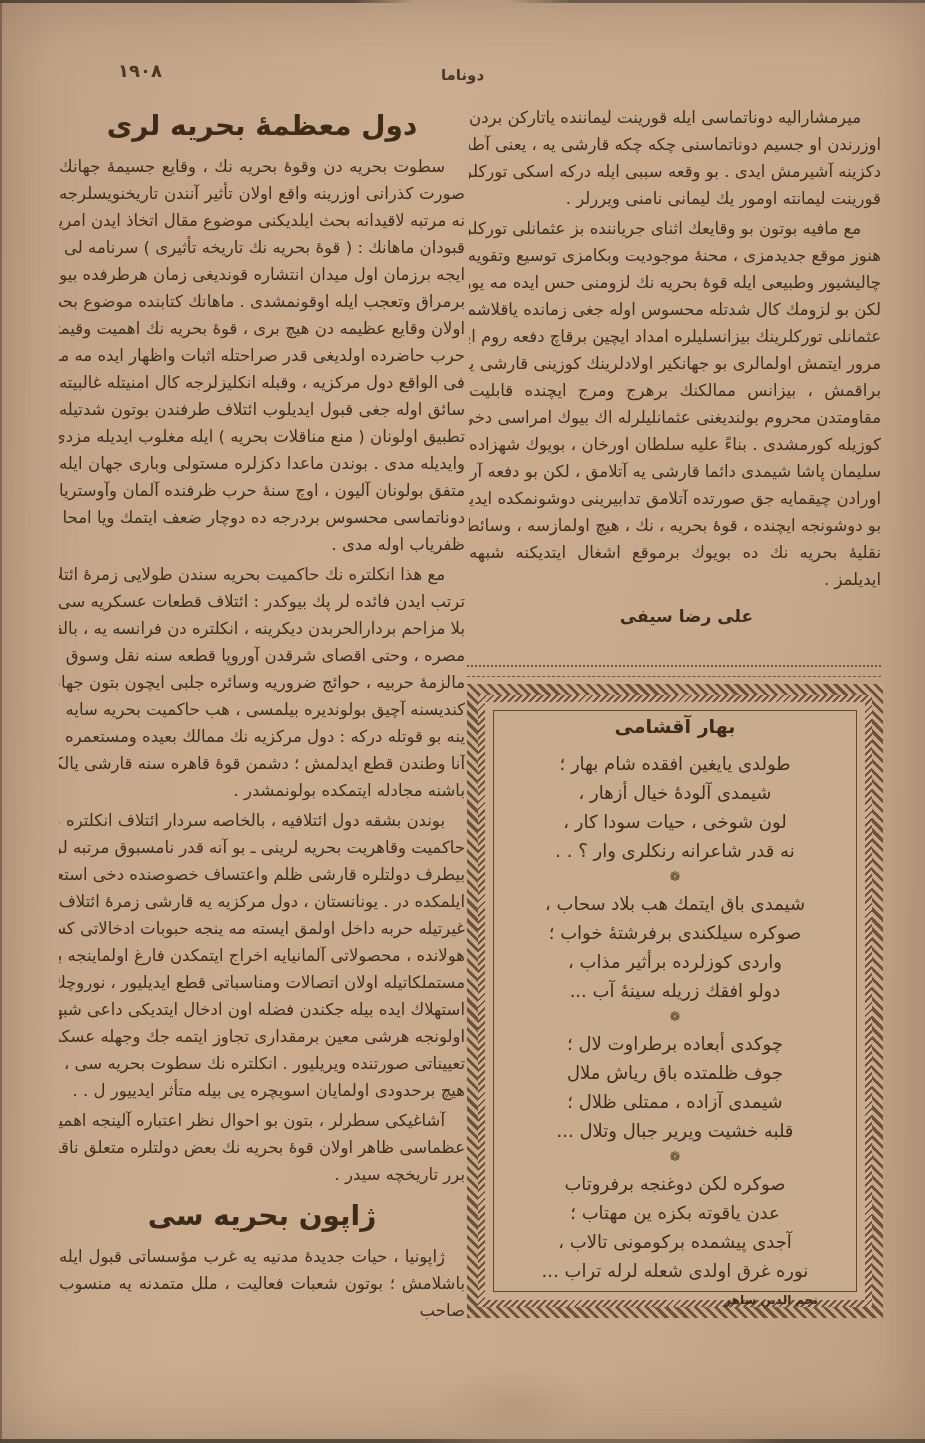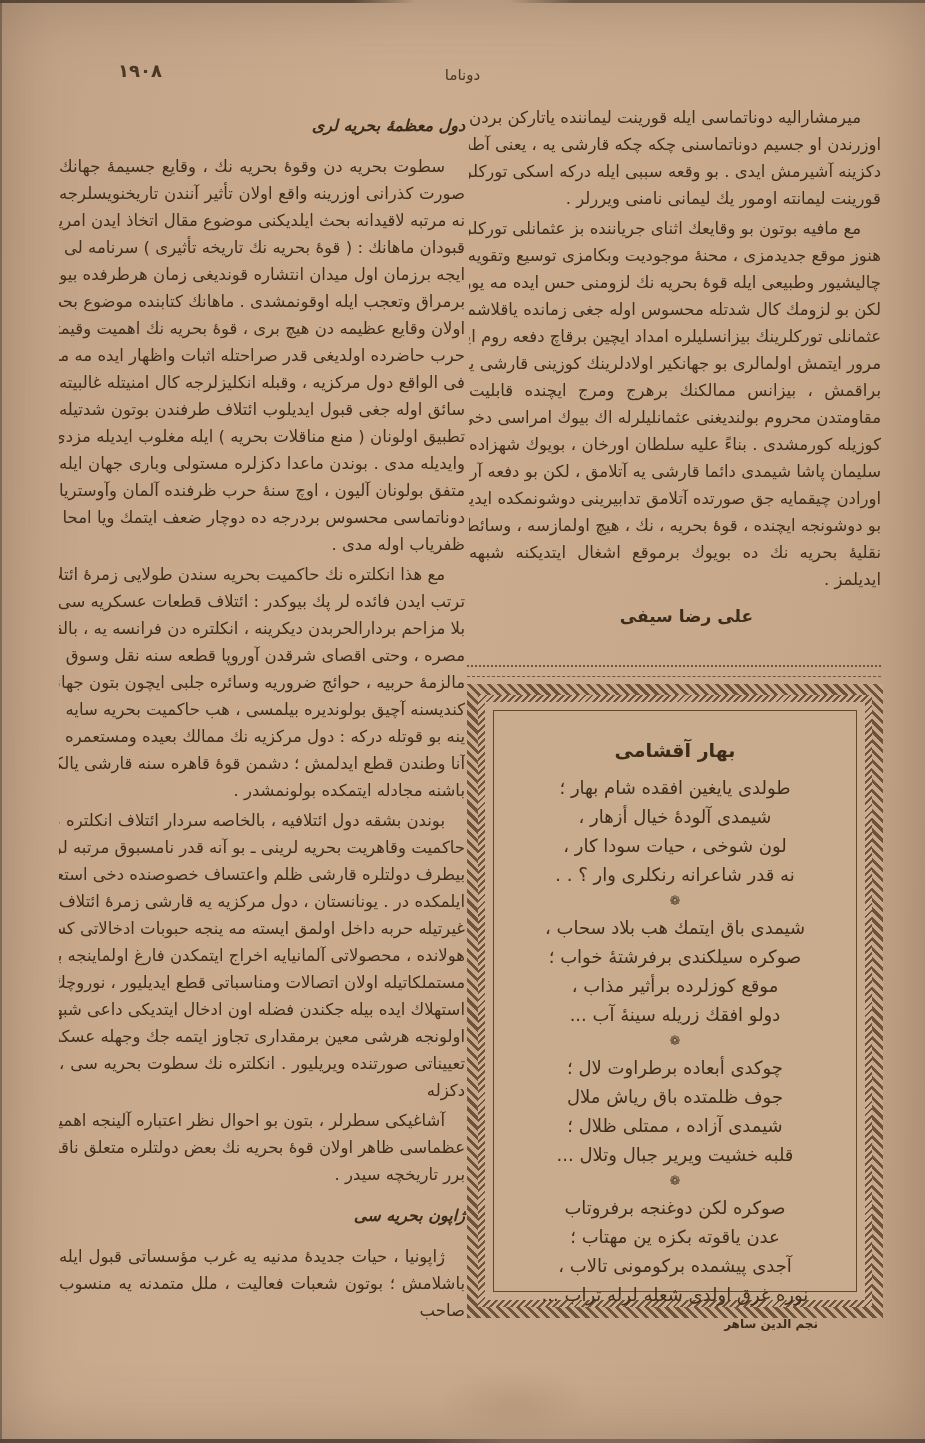--- a/index.html
+++ b/index.html
@@ -16,31 +16,31 @@
   .edge-bottom { position:absolute; bottom:0; left:0; right:0; height:4px;
                  background:linear-gradient(90deg,#3a3128 0 45%, #6b5a46 55% 78%, #3a3128 85% 100%); opacity:.75; }
   .edge-left   { position:absolute; top:0; bottom:0; left:0; width:2px; background:#544636; opacity:.55; }
   .stain {
     position:absolute; left:435px; top:1368px; width:160px; height:70px; border-radius:50%;
     background:radial-gradient(ellipse at center, rgba(128,96,64,.16), rgba(128,96,64,.0) 70%);
   }
   
   .masthead {
     position:absolute; top:66px; left:0; width:100%; text-align:center;
-    font-size:15px; letter-spacing:1px; color:#4a3826; font-weight:normal;
+    font-size:15px; letter-spacing:1px; color:#4a3826; font-weight:bold;
   }
   .folio {
     position:absolute; top:60px; left:95px; width:90px; text-align:center;
     font-size:18px; font-weight:bold; color:#4a3826; letter-spacing:2px;
   }
   
   .col { position:absolute; direction:rtl; font-size:16.5px; line-height:27px; }
   .col-left  { top:108px; right:460px; width:406px; }   
   .col-right { top:104px; right:44px;  width:412px; }   
-  .heading { font-size:16px; font-weight:bold; color:#3c2b19; margin:4px 0 14px 0;font-style:italic; }
+  .heading { text-align:center; font-size:28px; font-weight:bold; color:#3c2b19; margin:4px 0 14px 0; }
   .heading-2 { margin-top:14px; }
   .para { margin:0 0 3px 0; }
   .para .line { text-align:justify; text-align-last:justify; white-space:nowrap; overflow:hidden; }
   .para .line:last-child { text-align-last:auto; white-space:normal; }
   .para .line:first-child { text-indent:20px; }
   .article-signature {
     margin:10px 128px 0 0; font-size:17px; font-weight:bold; text-align:right; color:#3e2d1b;
   }
   
   .fancy-divider {
@@ -58,21 +58,21 @@
     background:#c9ab8e;
   }
   .poem-meander {
     position:absolute; inset:0;
     border:7px solid transparent;
     border-image:repeating-linear-gradient(135deg,#6d5339 0 2px,#cbae91 2px 5px) 7;
     box-sizing:border-box;
   }
   .poem-inner {
     position:absolute; inset:8px; border:1.5px solid #5d4730;
-    direction:rtl; text-align:center; padding:26px 14px; box-sizing:border-box;
+    direction:rtl; text-align:center; padding:2px 14px; box-sizing:border-box;
   }
   .poem-title { font-size:19px; font-weight:bold; color:#3c2b19; margin:2px 0 12px 0; }
   .poem .line { font-size:18px; line-height:29px; text-align:left; text-align-last:center; }
   .ornament-row { font-size:13px; line-height:24px; color:#4c3a26; }
   .poem-signature { margin:8px 18px 0 0; text-align:right; font-size:12px; font-weight:bold;
                     color:#3e2d1b; padding-right:6px; }
 </style>
 </head>
 <body>
 
@@ -144,20 +144,21 @@
         <div class="line">بوندن بشقه دول ائتلافيه ، بالخاصه سردار ائتلاف انكلتره ،</div>
         <div class="line">حاكميت وقاهريت بحريه لرينى ـ بو آنه قدر نامسبوق مرتبه لرده</div>
         <div class="line">بيطرف دولتلره قارشى ظلم واعتساف خصوصنده دخى استعمال</div>
         <div class="line">ايلمكده در . يونانستان ، دول مركزيه يه قارشى زمرهٔ ائتلاف</div>
         <div class="line">غيرتيله حربه داخل اولمق ايسته مه ينجه حبوبات ادخالاتى كسيليور ؛</div>
         <div class="line">هولانده ، محصولاتى آلمانيايه اخراج ايتمكدن فارغ اولماينجه بونك</div>
         <div class="line">مستملكاتيله اولان اتصالات ومناسباتى قطع ايديليور ، نوروچك ،</div>
         <div class="line">استهلاك ايده بيله جكندن فضله اون ادخال ايتديكى داعى شبهه</div>
         <div class="line">اولونجه هرشى معين برمقدارى تجاوز ايتمه جك وجهله عسكر</div>
         <div class="line">تعييناتى صورتنده ويريليور . انكلتره نك سطوت بحريه سى ، دكزله</div>
+        <div class="line">هيچ برحدودى اولمايان اسويچره يى بيله متأثر ايدييور ل . .</div>
       </div>
     <div class="para">
         <div class="line">آشاغيكى سطرلر ، بتون بو احوال نظر اعتباره آلينجه اهميت</div>
         <div class="line">عظماسى ظاهر اولان قوهٔ بحريه نك بعض دولتلره متعلق ناقص</div>
         <div class="line">برر تاريخچه سيدر .</div>
       </div>
     <div class="heading heading-2">ژاپون بحريه سى</div>
     <div class="para">
         <div class="line">ژاپونيا ، حيات جديدهٔ مدنيه يه غرب مؤسساتى قبول ايله</div>
         <div class="line">باشلامش ؛ بوتون شعبات فعاليت ، ملل متمدنه يه منسوب صاحب</div>
@@ -173,21 +174,21 @@
         <div class="stanza">
             <div class="line">طولدى يايغين افقده شام بهار ؛</div>
             <div class="line">شيمدى آلودهٔ خيال أزهار ،</div>
             <div class="line">لون شوخى ، حيات سودا كار ،</div>
             <div class="line">نه قدر شاعرانه رنكلرى وار ؟ . .</div>
           </div>
         <div class="ornament-row">❁</div>
         <div class="stanza">
             <div class="line">شيمدى باق ايتمك هب بلاد سحاب ،</div>
             <div class="line">صوكره سيلكندى برفرشتهٔ خواب ؛</div>
-            <div class="line">موقع كوزلرده برأثير مذاب ،</div>
+            <div class="line">واردى كوزلرده برأثير مذاب ،</div>
             <div class="line">دولو افقك زريله سينهٔ آب ...</div>
           </div>
         <div class="ornament-row">❁</div>
         <div class="stanza">
             <div class="line">چوكدى أبعاده برطراوت لال ؛</div>
             <div class="line">جوف ظلمتده باق رياش ملال</div>
             <div class="line">شيمدى آزاده ، ممتلى ظلال ؛</div>
             <div class="line">قلبه خشيت ويرير جبال وتلال ...</div>
           </div>
         <div class="ornament-row">❁</div>

